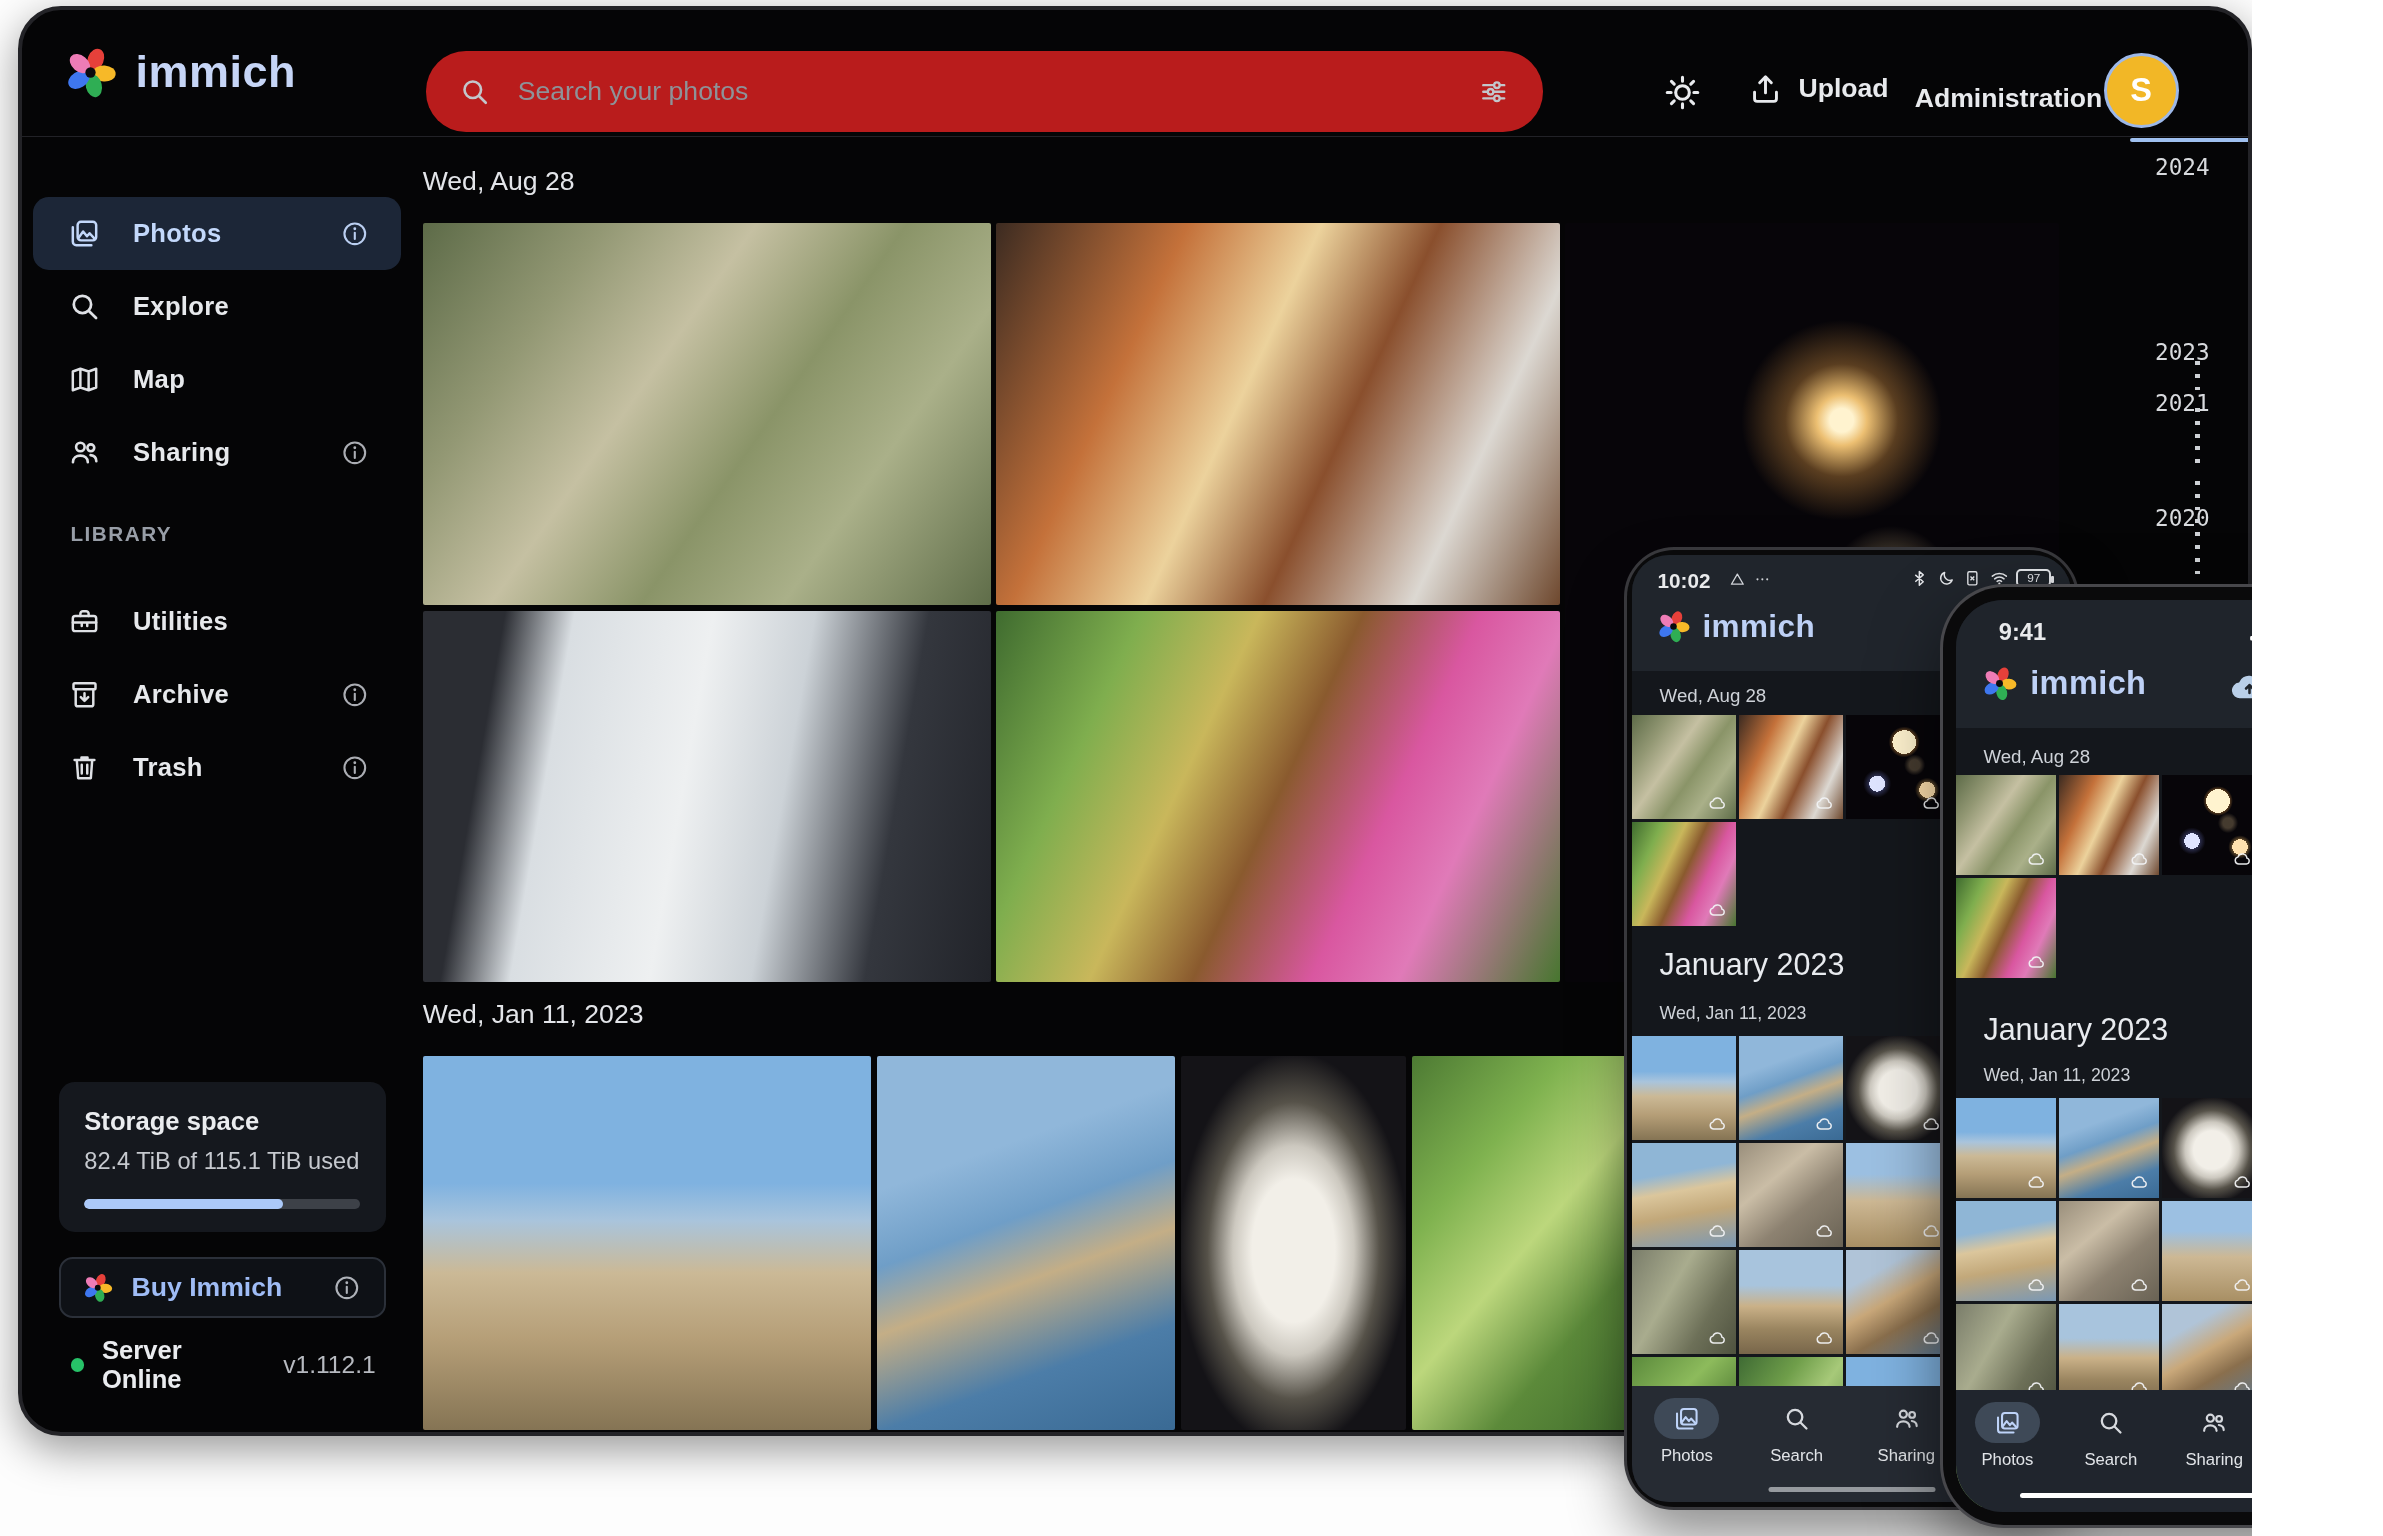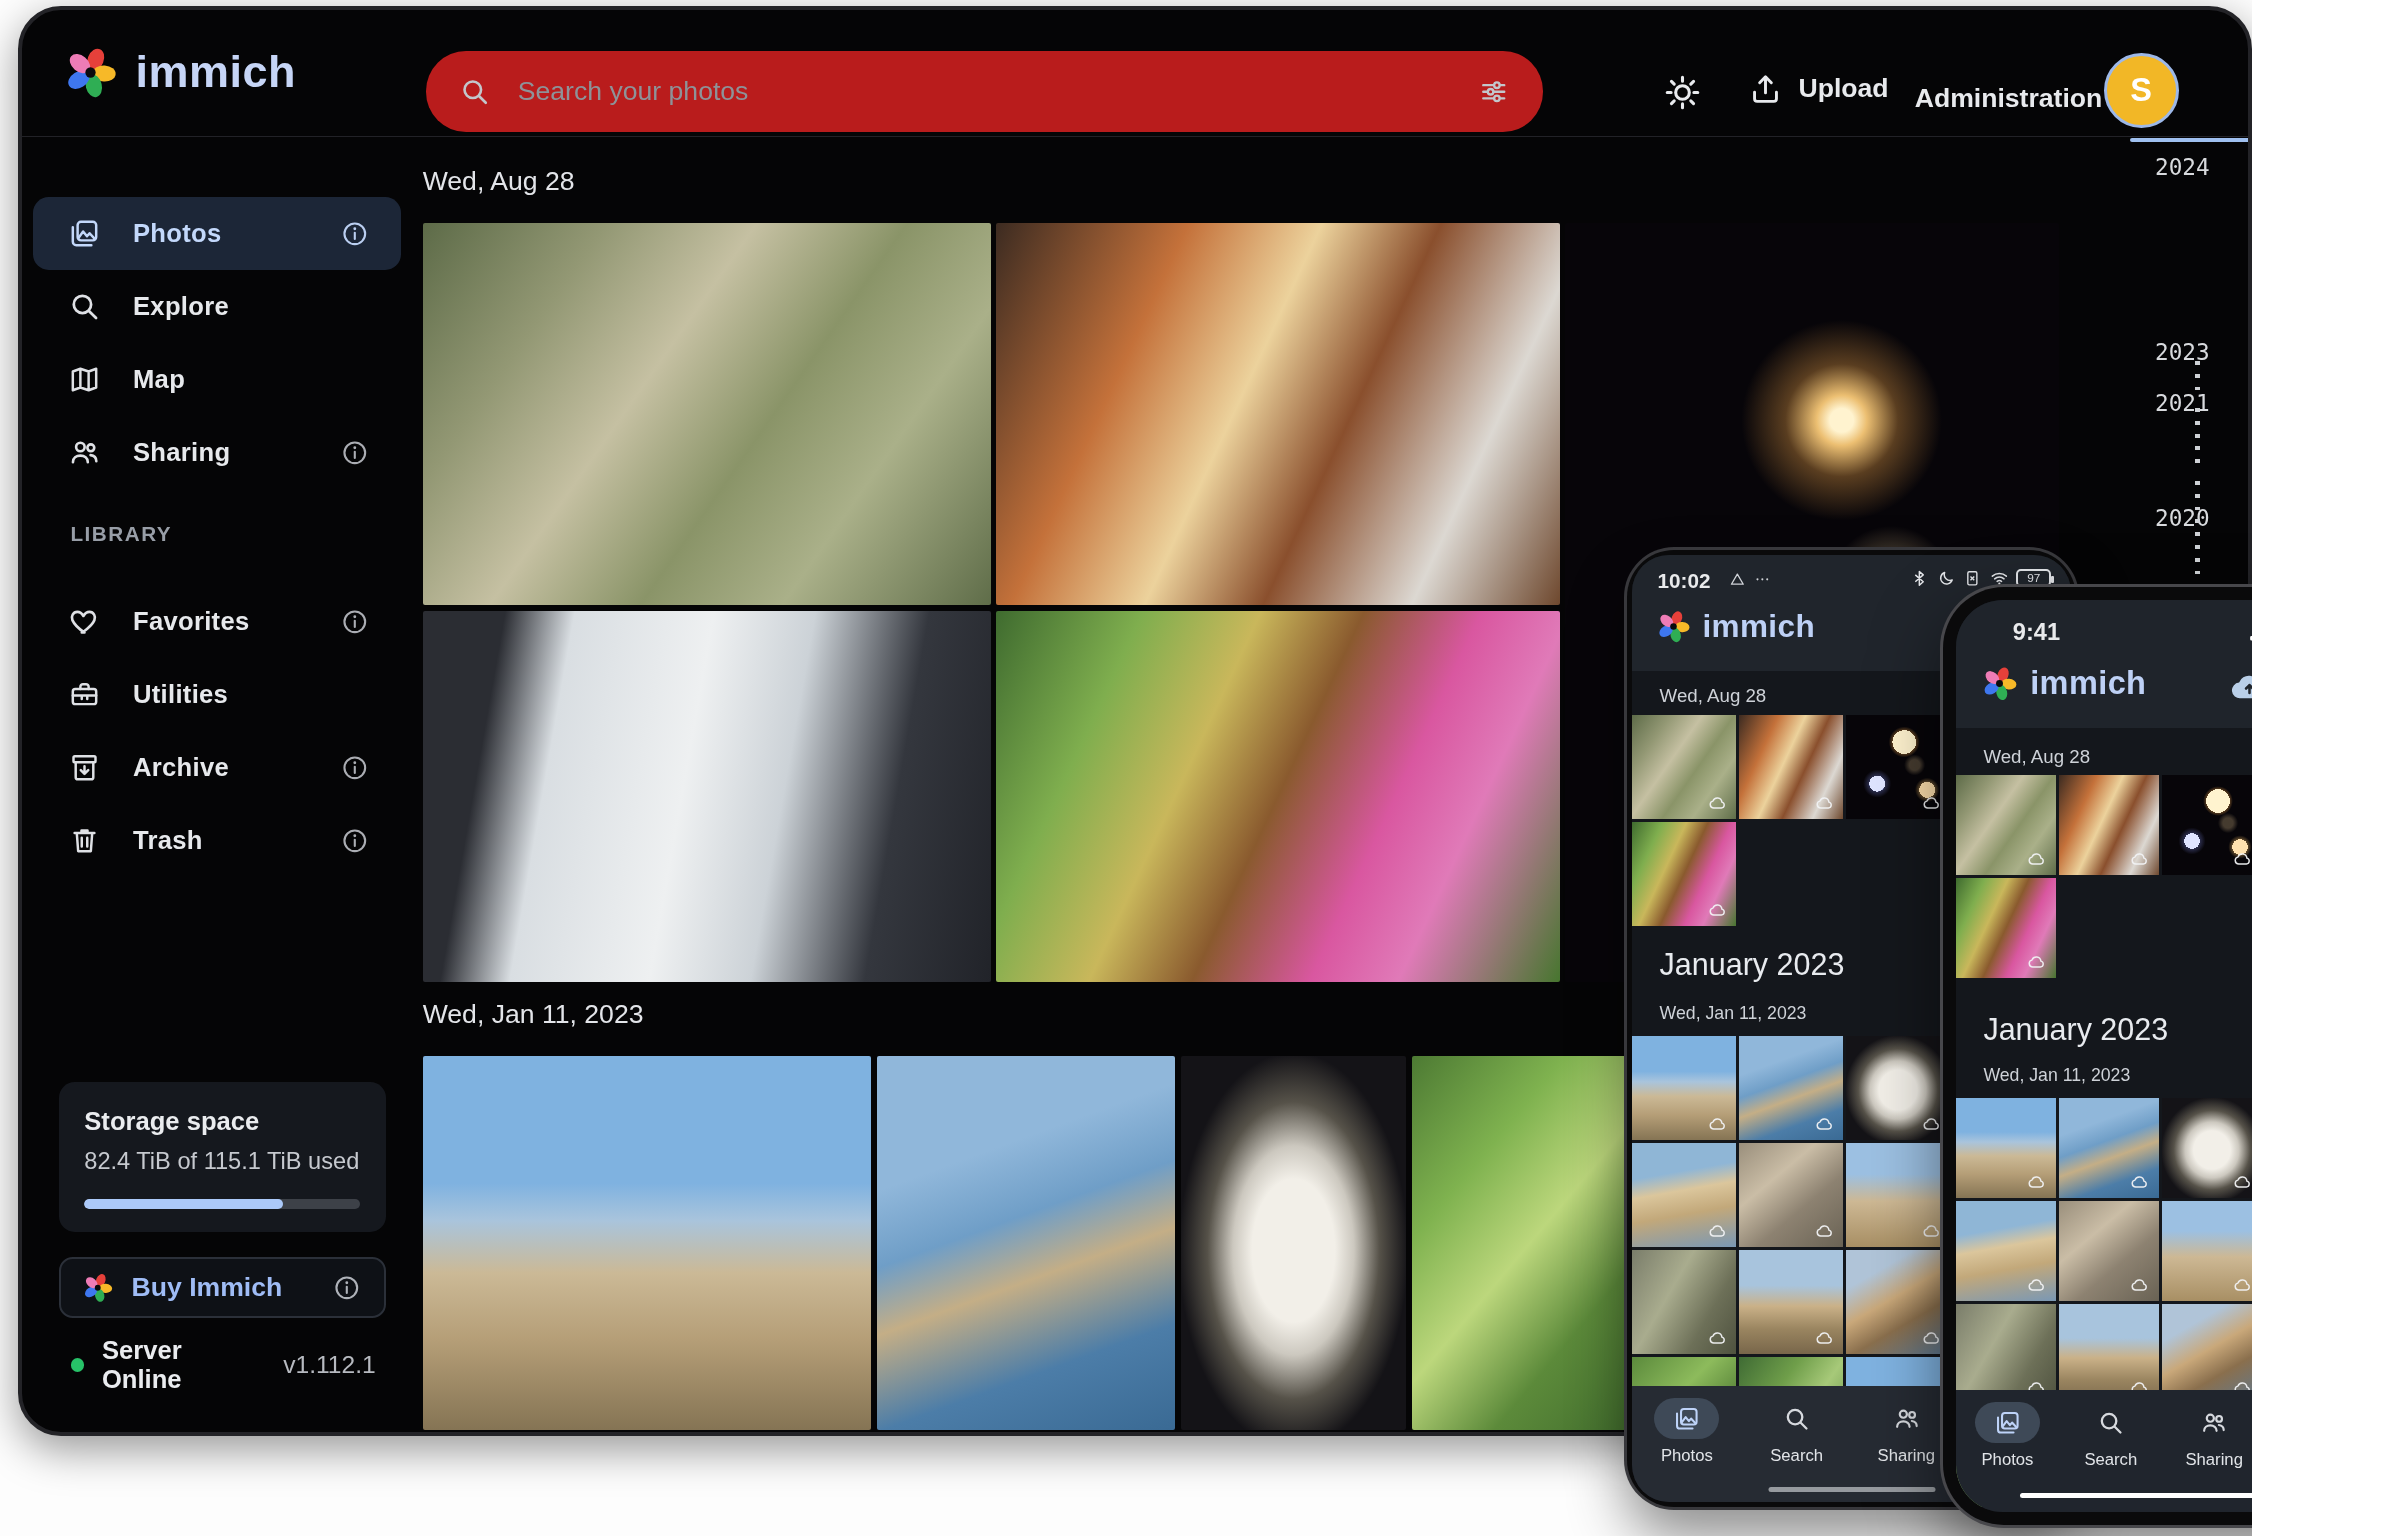--- a/index.html
+++ b/index.html
@@ -236,35 +236,20 @@
             <svg viewBox="0 0 24 24" fill="none" stroke="currentColor" stroke-width="1.7">
               <circle cx="12" cy="12" r="8.4"></circle>
               <path d="M12 11.2v5" stroke-linecap="round"></path>
               <circle cx="12" cy="7.9" r="1.15" fill="currentColor" stroke="none"></circle>
             </svg>
           </span>
         </div>
         <div class="side-section">LIBRARY</div>
         <div class="side-item">
           <span class="ic">
-            <svg viewBox="0 0 24 24" fill="none" stroke="currentColor" stroke-width="1.9" stroke-linejoin="round">
-              <path d="M12 20S5.2 15.6 3.2 11c-1.2-2.8.5-6 3.6-6 2 0 3.4 1.2 4.4 3 1-1.8 2.4-3 4.4-3 3.1 0 4.8 3.2 3.6 6-2 4.6-8.8 9-9.2 9z"></path>
-            </svg>
-          </span>
-          <span class="lbl">Favorites</span>
-          <span class="info ic">
-            <svg viewBox="0 0 24 24" fill="none" stroke="currentColor" stroke-width="1.7">
-              <circle cx="12" cy="12" r="8.4"></circle>
-              <path d="M12 11.2v5" stroke-linecap="round"></path>
-              <circle cx="12" cy="7.9" r="1.15" fill="currentColor" stroke="none"></circle>
-            </svg>
-          </span>
-        </div>
-        <div class="side-item">
-          <span class="ic">
             <svg viewBox="0 0 24 24" fill="none" stroke="currentColor" stroke-width="1.8" stroke-linecap="round" stroke-linejoin="round">
               <rect x="3.5" y="8" width="17" height="11" rx="1.8"></rect>
               <path d="M9 8V6.4A1.9 1.9 0 0 1 10.9 4.5h2.2A1.9 1.9 0 0 1 15 6.4V8M3.5 12.8h17M10 12.8v2.4M14 12.8v2.4"></path>
             </svg>
           </span>
           <span class="lbl">Utilities</span>
         </div>
         <div class="side-item">
           <span class="ic">
             <svg viewBox="0 0 24 24" fill="none" stroke="currentColor" stroke-width="1.8" stroke-linecap="round" stroke-linejoin="round">
@@ -628,21 +613,21 @@
         </div>
       <div class="homebar" style="bottom:9.9px;width:167px;height:4.9px;background:#969a9f;"></div>
     </div>
   </div>
 
   <div class="phone" style="left:1943px;top:587px;width:439px;height:938px;padding:12.8px;border-radius:61px;
               box-shadow:0 0 0 3px #47474b,0 29.6px 69px rgba(0,0,0,.5);z-index:3;">
     <div class="screen" style="border-radius:47px;">
       <div class="p-headband" style="height:128px;background:#1f242b;"></div>
 
-      <div class="statustxt" style="left:43px;top:19.7px;font-size:23.6px;font-weight:700;margin-left:14px;">9:41</div>
+      <div class="statustxt" style="left:43px;top:19.7px;font-size:23.6px;font-weight:700;">9:41</div>
       <div class="sticons" style="right:29.6px;top:21.7px;color:#fff;">
         <span class="ic" style="width:23.6px;height:23.6px;">
             <svg viewBox="0 0 24 24" fill="none" stroke="currentColor" stroke-width="2.6" stroke-linecap="round">
               <path d="M4.5 18.5v-2M9 18.5v-4.4M13.5 18.5v-7M18 18.5V8.6"></path>
             </svg>
           </span>
         <span class="ic" style="width:21.7px;height:21.7px;">
             <svg viewBox="0 0 24 24" fill="none" stroke="currentColor" stroke-width="2" stroke-linecap="round">
               <path d="M3 9.2a13.5 13.5 0 0 1 18 0M6 12.6a9 9 0 0 1 12 0M9.2 15.9a4.6 4.6 0 0 1 5.6 0"></path>
               <circle cx="12" cy="18.8" r="1.4" fill="currentColor" stroke="none"></circle>

